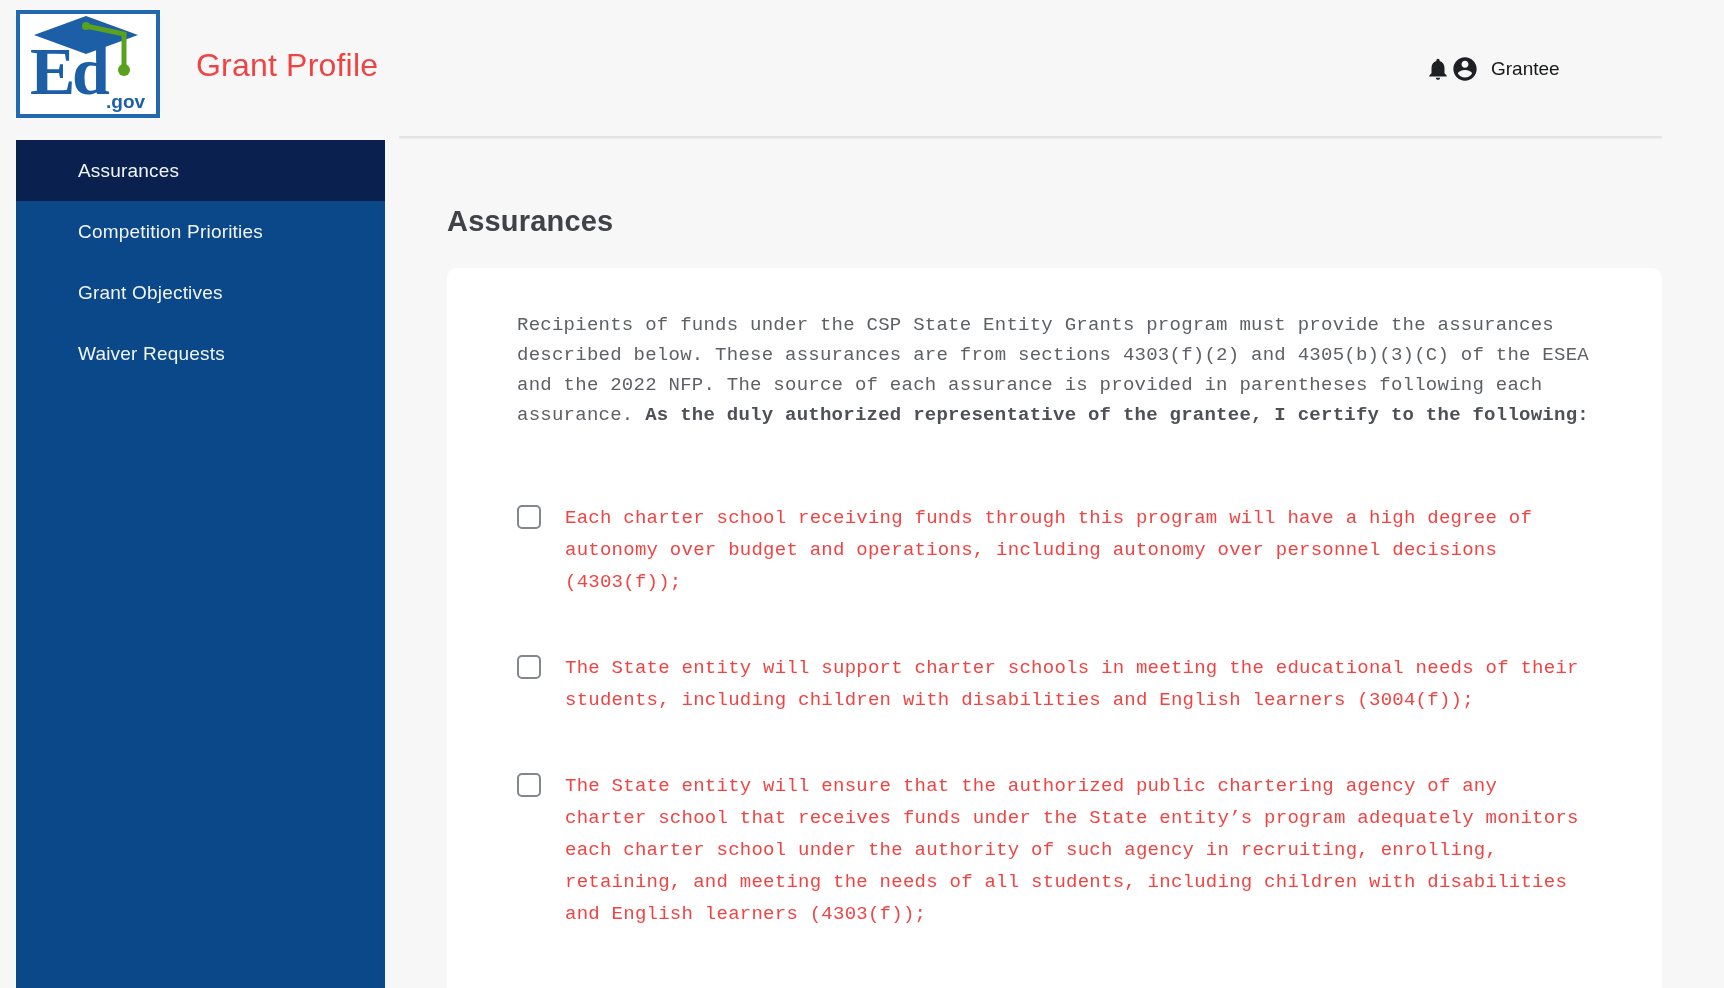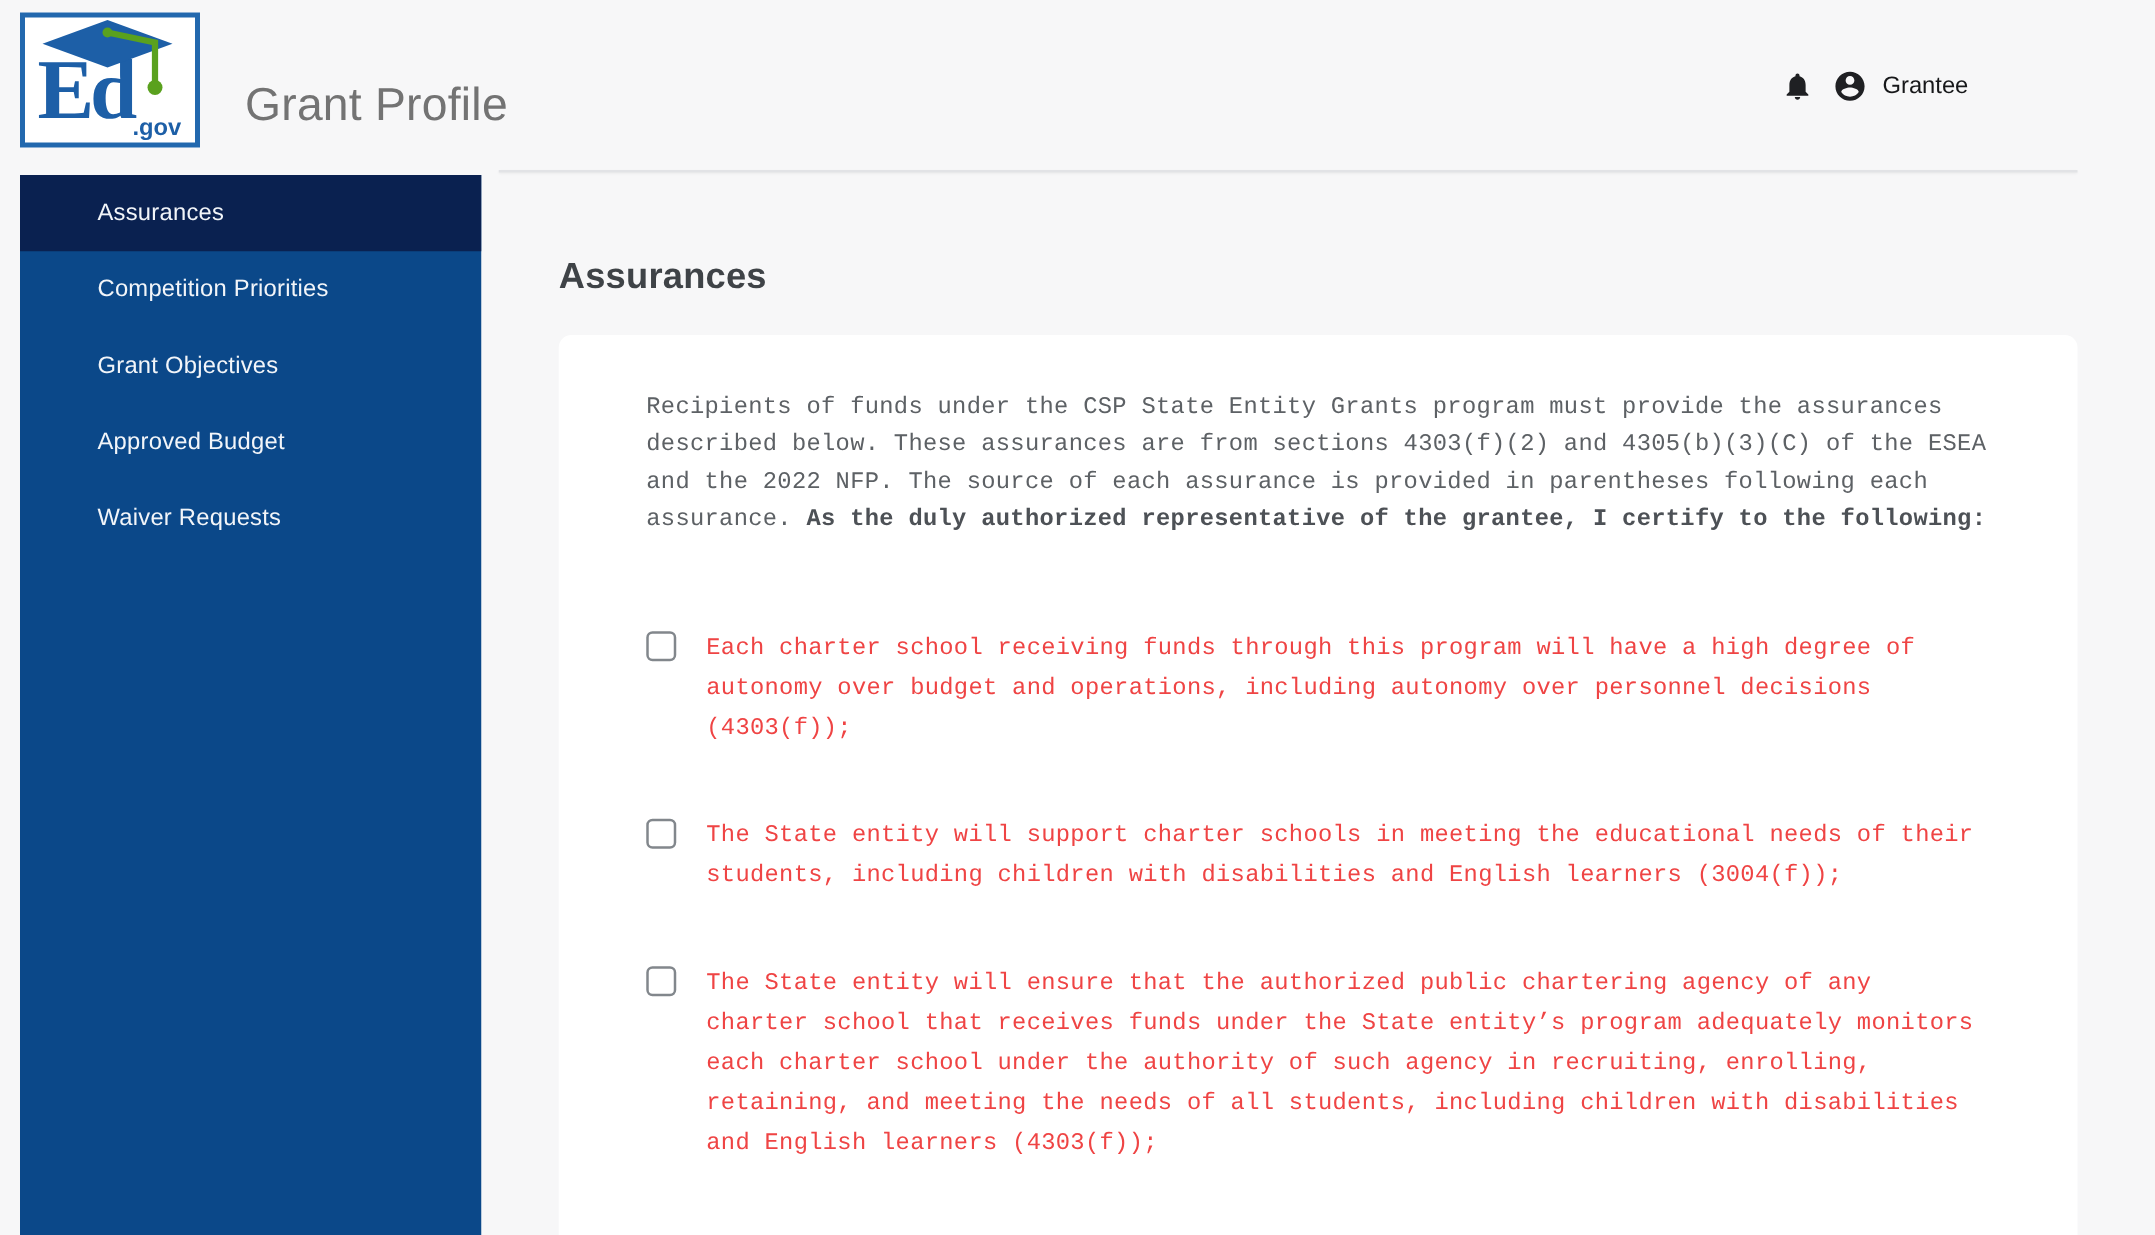--- a/index.html
+++ b/index.html
@@ -14,26 +14,26 @@
   
   .logo-box {
     position: absolute; left: 16px; top: 10px;
     width: 144px; height: 108px;
     background: #ffffff;
     border: 4px solid #2268ae;
     cursor: pointer;
   }
   .app-title {
     position: absolute; left: 196px; top: 48px;
-    font-size: 37px; line-height: 34px;
-    color: #737373; letter-spacing: 0.2px; margin-top: 19px;
+    font-size: 32px; line-height: 34px;
+    color: #ef4444; letter-spacing: 0.2px;
   }
   .header-right {
     position: absolute; left: 1425px; top: 55px;
-    display: flex; align-items: center; gap: 15px;
+    display: flex; align-items: center; 
   }
   .icon-btn { width: 26px; height: 26px; display: inline-flex; align-items: center; justify-content: center; cursor: pointer; }
   .icon-btn svg { width: 26px; height: 26px; fill: #1f2023; }
   .user-chip { display: flex; align-items: center; gap: 12px; cursor: pointer; }
   .user-chip svg { width: 28px; height: 28px; fill: #1f2023; }
   .user-label { font-size: 19px; color: #17181a; }
 
   .top-divider {
     position: absolute; left: 399px; top: 136px;
     width: 1263px; height: 2px;
@@ -137,23 +137,20 @@
       <div class="side-item active">
     <span>Assurances</span>
   </div>
       <div class="side-item">
     <span>Competition Priorities</span>
   </div>
       <div class="side-item">
     <span>Grant Objectives</span>
   </div>
       <div class="side-item">
-    <span>Approved Budget</span>
-  </div>
-      <div class="side-item">
     <span>Waiver Requests</span>
   </div>
     </nav>
 
   <h1 class="page-heading">Assurances</h1>
 
   <section class="panel">
     <p class="intro"><span>Recipients of funds under the CSP State Entity Grants program must provide the assurances described below. These assurances are from sections 4303(f)(2) and 4305(b)(3)(C) of the ESEA and the 2022 NFP. The source of each assurance is provided in parentheses following each assurance. </span><b>As the duly authorized representative of the grantee, I certify to the following:</b></p>
     <div>
         <div class="assurance-row">

